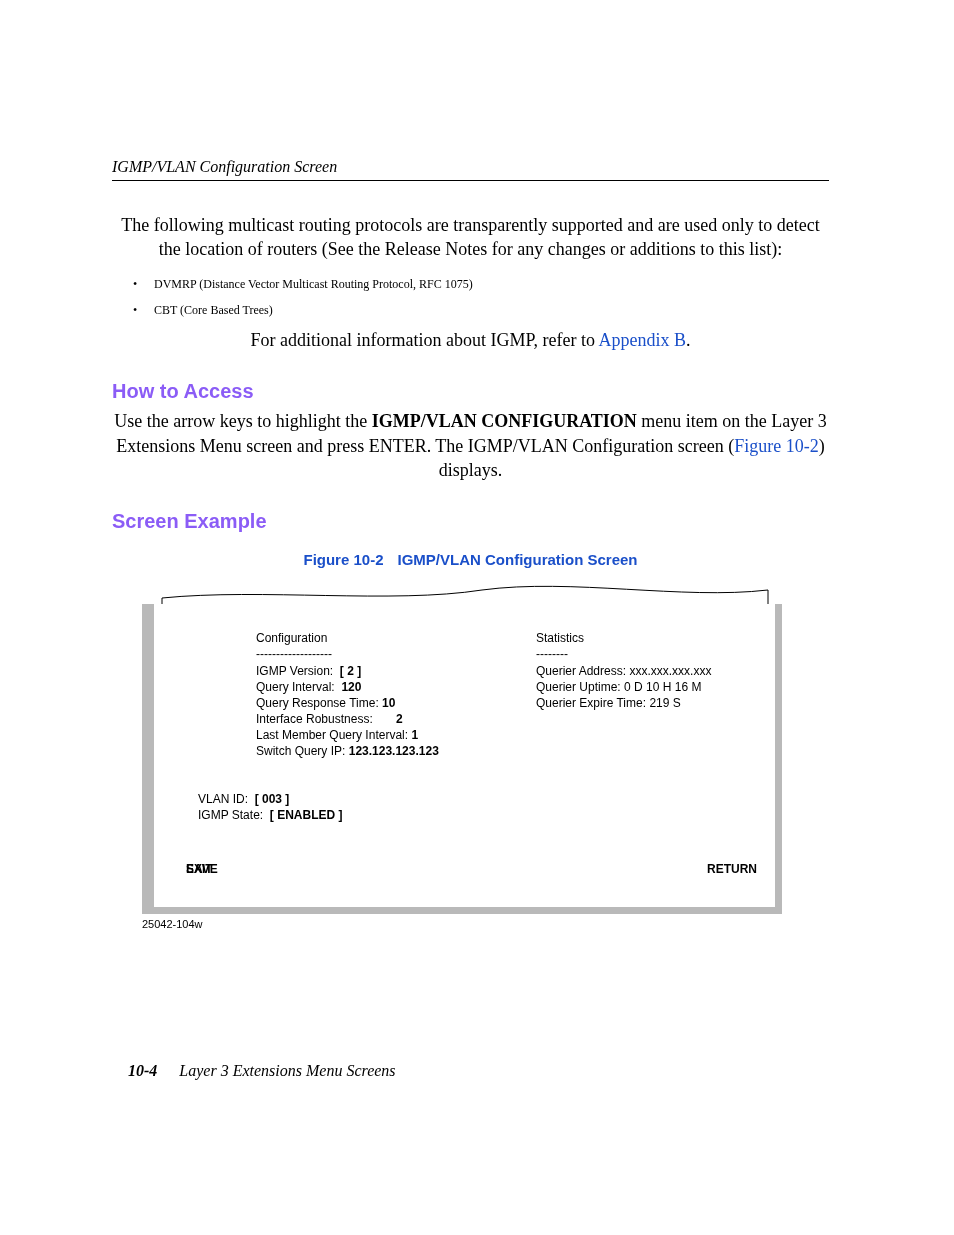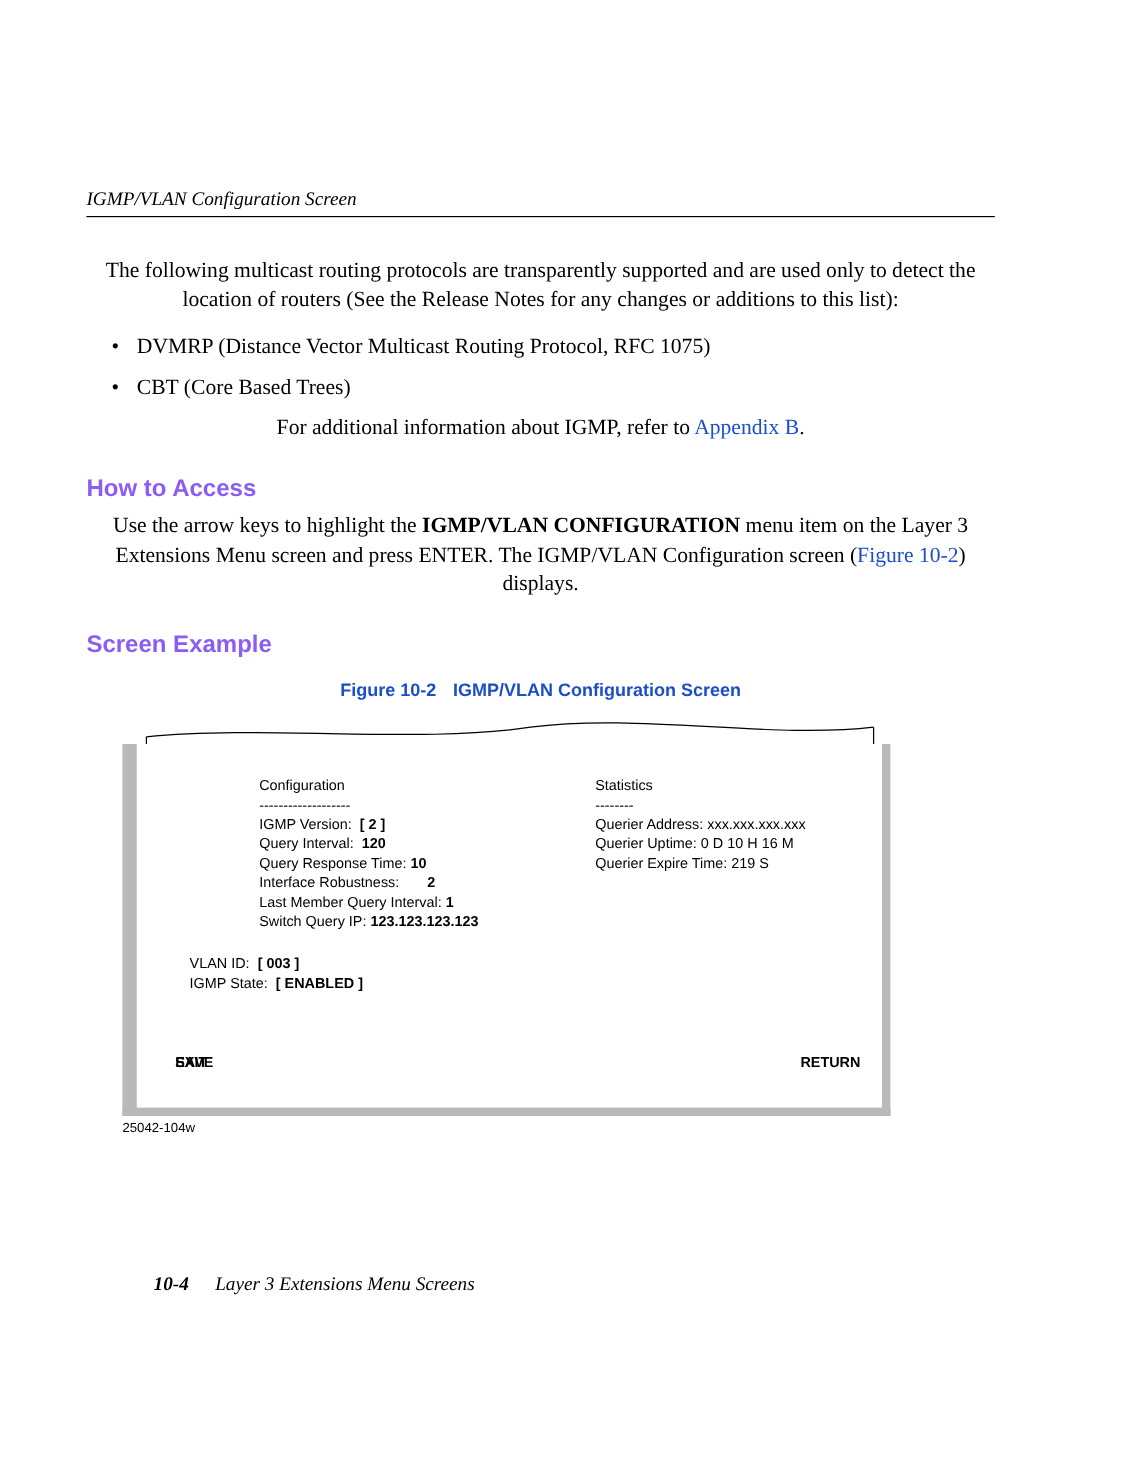--- a/index.html
+++ b/index.html
@@ -6,21 +6,21 @@
     margin: 0;
     padding: 0;
     background: #fff;
     font-family: "Times New Roman", Times, serif;
     color: #000;
     width: 954px;
     height: 1235px;
     box-sizing: border-box;
   }
   .page {
-    padding: 158px 125px 0 72px;
+    padding: 158px 125px 0 112px;
     box-sizing: border-box;
     position: relative;
     height: 100%;
   }
   .running-head {
     font-style: italic;
     font-size: 16px;
     color: #000;
     margin-bottom: 4px;
     font-family: "Times New Roman", Times, serif;
@@ -35,21 +35,21 @@
     line-height: 1.35;
     margin: 0 0 14px 0;
     text-align: center;
   }
   ul.bullets {
     list-style: none;
     padding: 0;
     margin: 0 0 10px 0;
   }
   ul.bullets li {
-    font-size: 18px;
+    font-size: 12px;
     line-height: 1.35;
     padding-left: 42px;
     position: relative;
     margin-bottom: 10px;
   }
   ul.bullets li::before {
     content: "•";
     position: absolute;
     left: 21px;
     top: 0;
@@ -109,21 +109,21 @@
     font-size: 12px;
     line-height: 1.35;
     color:#000;
     box-sizing: border-box;
   }
   .cols { display:flex; }
   .col-left  { flex: 0 0 230px; }
   .col-right { flex: 1; }
   .field-label { display:inline; }
   .field-value-bold { font-weight:bold; }
-  .state-block { margin-top: 19px; }
+  .state-block { margin-top: 31px; }
   .btn-row {
     position:absolute;
     left:32px; right:18px;
     bottom: 30px;
     display:flex;
     justify-content:space-between;
     font-family: Arial, Helvetica, sans-serif;
     font-weight:bold;
     font-size:12px;
   }

